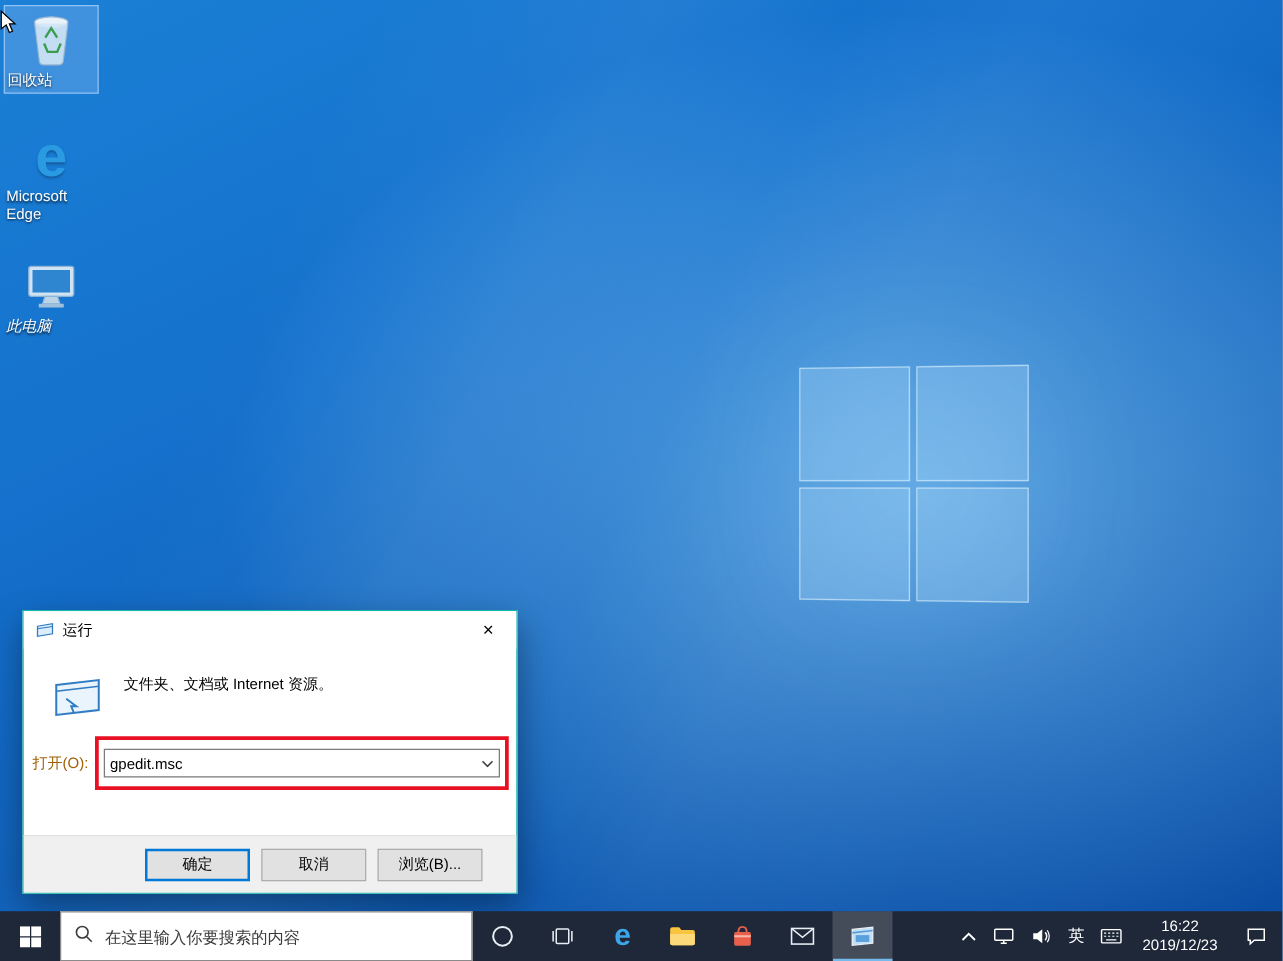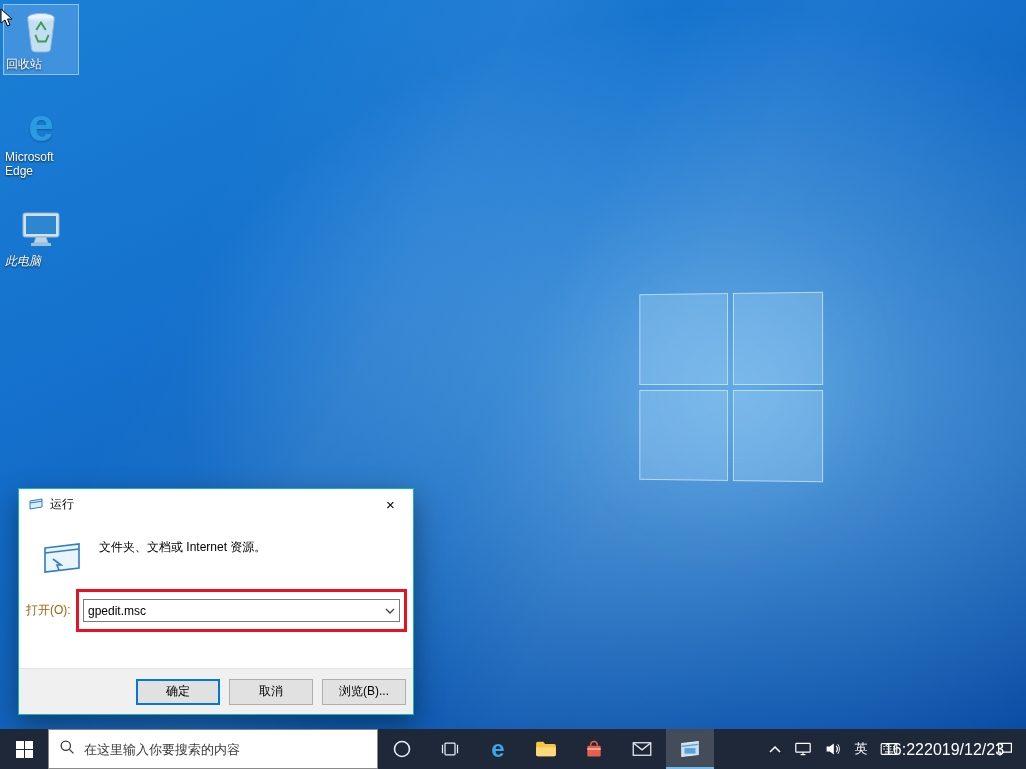--- a/index.html
+++ b/index.html
@@ -47,41 +47,41 @@
     font-size:12px; color:#a16207; }
   .rd-combo { position:absolute; left:64px; top:110px; width:317px; height:23px;
     border:1px solid #7a7a7a; background:#fff; display:flex; align-items:flex-end; }
   .rd-combo input { flex:1; height:100%; border:none; outline:none; font-size:12px;
     padding:0 4px; font-family:"Liberation Sans", sans-serif; color:#000; background:transparent; }
   .rd-combo .dd { width:18px; height:100%; display:flex; align-items:center; justify-content:center; cursor:pointer; }
   .rd-annotation { position:absolute; left:57px; top:100px; width:331px; height:43px;
     border:3px solid #e81123; pointer-events:none; }
   .rd-btnrow { position:absolute; left:0; right:0; bottom:0; height:46px; background:#f0f0f0;
     border-top:1px solid #e3e3e3; display:flex; align-items:center; justify-content:flex-end;
-    gap:9px; padding-right:7px; }
+    gap:9px; padding-right:27px; }
   .rd-btn { width:84px; height:26px; font-size:12px; background:#e1e1e1; border:1px solid #adadad;
     cursor:pointer; font-family:"Liberation Sans", sans-serif; color:#000; }
   .rd-btn.default { border:2px solid #0078d7; }
 
   
   .taskbar { position:absolute; left:0; bottom:0; width:1026px; height:40px;
     background:#1f2838; display:flex; align-items:stretch; z-index:30; }
   .tb-btn { width:48px; display:flex; align-items:center; justify-content:center; cursor:pointer; }
   .tb-btn.active { background:rgba(255,255,255,0.17); box-shadow:inset 0 -2px 0 #76b9ed; }
   .tb-search { width:330px; background:#ffffff; border:1px solid #8a8a8a; display:flex;
     align-items:center; padding:0 10px; gap:9px; }
   .tb-search input { flex:1; border:none; outline:none; font-size:13px; background:transparent;
     font-family:"Liberation Sans", sans-serif; color:#111; }
   .tb-search input::placeholder { color:#3b3b3b; opacity:1; }
   .tb-edge-glyph { font-size:24px; font-weight:bold; color:#3ca6e8; line-height:24px; }
   .tray { margin-left:auto; display:flex; align-items:stretch; }
   .tray-btn { display:flex; align-items:center; justify-content:center; padding:0 6px; cursor:pointer; }
   .tray-ime { font-size:13px; color:#fff; width:26px; }
-  .tray-clock { flex-direction:row; justify-content:center; width:80px; color:#fff;
-    font-size:16px; line-height:15px; text-align:center; }
+  .tray-clock { flex-direction:column; justify-content:center; width:80px; color:#fff;
+    font-size:12px; line-height:15px; text-align:center; }
   .tray-action { width:42px; }
 </style>
 </head>
 <body>
 
 <div class="stage">
 
   <div class="wallpaper">
     <div class="win-logo">
       <div class="pane"></div>

